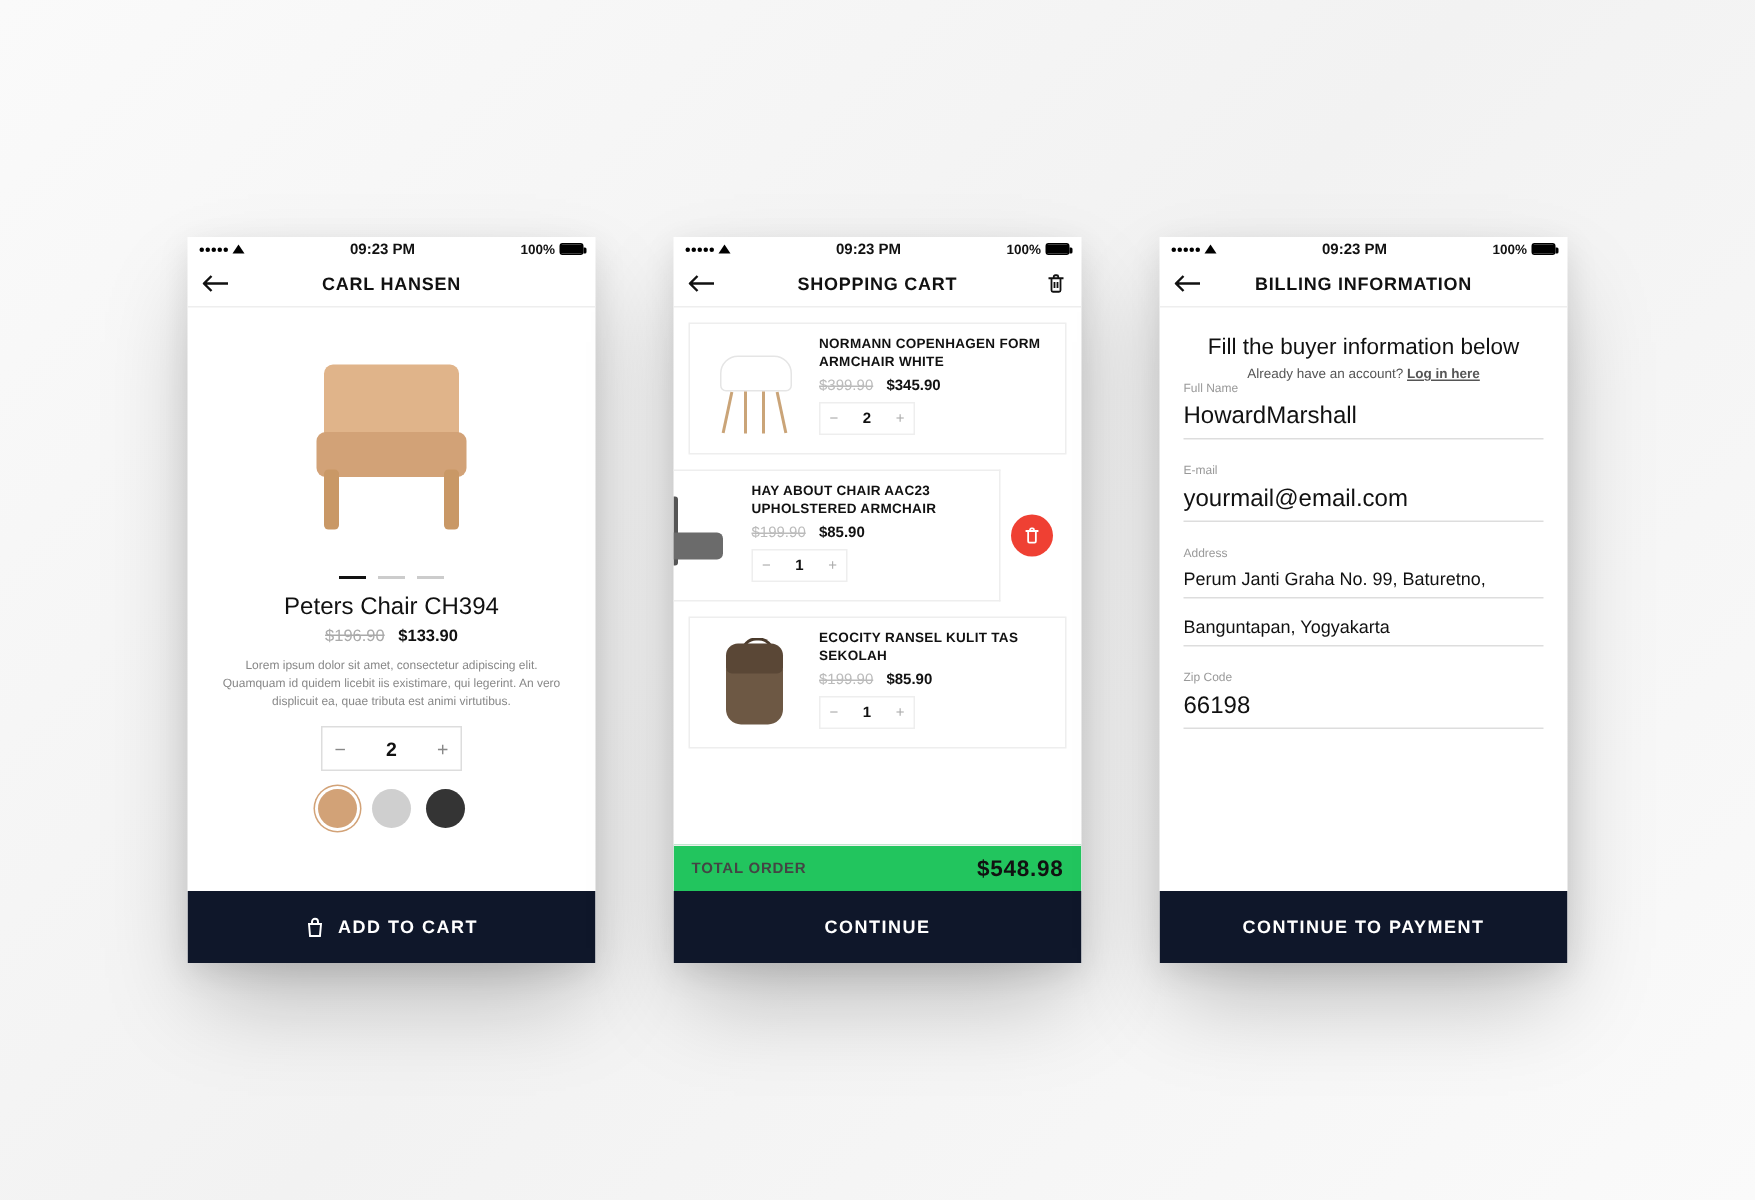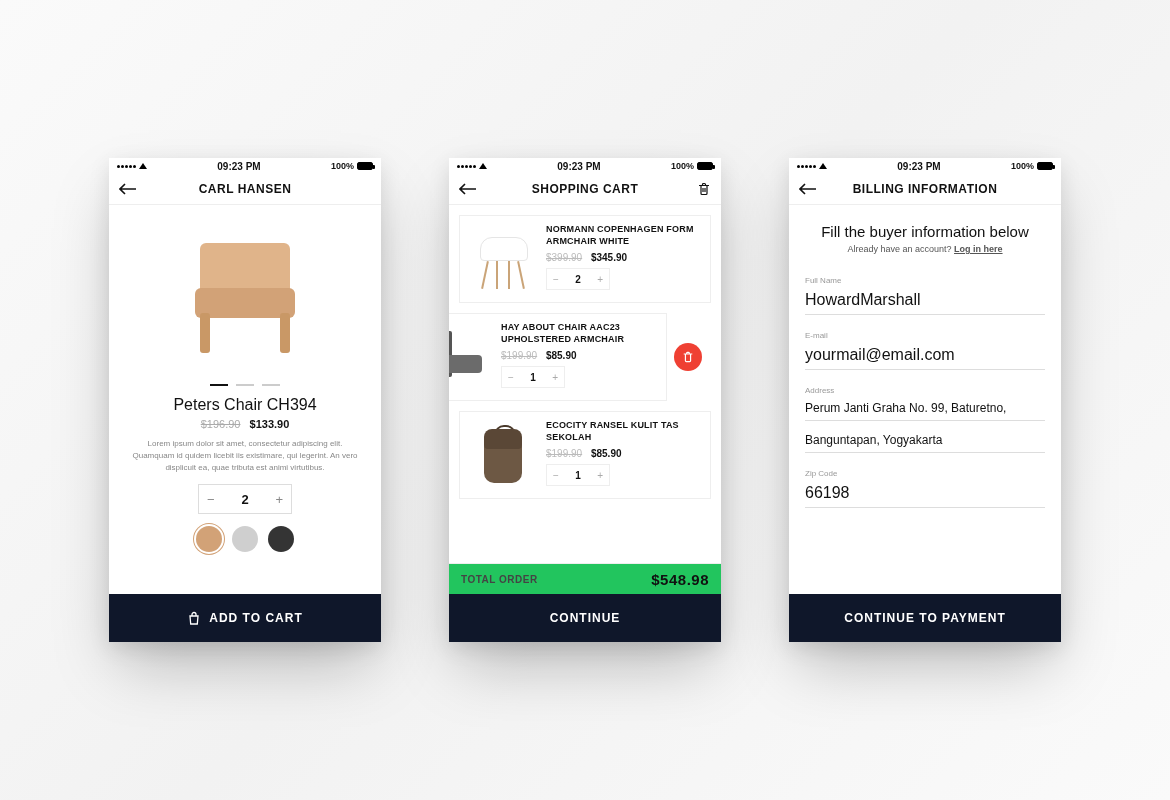--- a/index.html
+++ b/index.html
@@ -1,18 +1,18 @@
 <!DOCTYPE html>
 <html><head>
 <meta charset="utf-8">
 <style>
   html,body{margin:0;padding:0;width:1170px;height:800px;font-family:-apple-system,Helvetica,Arial,sans-serif;background:#f2f2f2;color:#111;}
   
   body{background:linear-gradient(135deg,#fafafa 0%,#f2f2f2 50%,#fafafa 100%);}
-  .stage{display:flex;gap:68px;justify-content:center;padding-top:158px;}
+  .stage{display:flex;gap:52px;justify-content:center;padding-top:158px;}
   .phone{width:272px;height:484px;background:#fff;box-shadow:0 30px 60px -10px rgba(0,0,0,.25),0 6px 20px rgba(0,0,0,.1);position:relative;display:flex;flex-direction:column;overflow:hidden;}
   
   .statusbar{height:16px;padding:0 8px;display:flex;align-items:center;justify-content:space-between;font-size:9px;font-weight:600;}
   .statusbar .left,.statusbar .right{display:flex;align-items:center;gap:3px;}
   .dots{display:flex;gap:1px;}
   .dots span{width:3px;height:3px;border-radius:50%;background:#000;}
   .wifi{width:0;height:0;border:4px solid transparent;border-bottom:6px solid #000;border-top:none;}
   .sb-time{font-size:10px;font-weight:700;}
   .battery{width:16px;height:8px;border:1px solid #000;border-radius:2px;position:relative;box-sizing:border-box;}
   .battery:after{content:"";position:absolute;right:-3px;top:2px;width:2px;height:4px;background:#000;border-radius:0 1px 1px 0;}
@@ -70,21 +70,21 @@
   .illus-arm{width:56px;height:60px;position:relative;}
   .illus-arm .back{position:absolute;top:4px;left:2px;width:20px;height:46px;background:#555;border-radius:8px 2px 2px 2px;}
   .illus-arm .seat{position:absolute;top:28px;left:14px;width:38px;height:18px;background:#6b6b6b;border-radius:4px;}
   .illus-bag{width:50px;height:60px;position:relative;}
   .illus-bag .body{position:absolute;bottom:2px;left:6px;width:38px;height:44px;background:#6d5844;border-radius:8px 8px 10px 10px;}
   .illus-bag .flap{position:absolute;top:4px;left:6px;width:38px;height:20px;background:#5a4736;border-radius:8px 8px 4px 4px;}
   .illus-bag .strap{position:absolute;top:0;left:16px;width:18px;height:10px;border:2px solid #4a3a2b;border-bottom:none;border-radius:10px 10px 0 0;}
   
   .form-wrap{padding:18px 16px 0;}
   .billing-title{text-align:center;font-size:15px;font-weight:500;margin-bottom:4px;}
-  .billing-sub{text-align:center;font-size:9px;color:#555;margin-bottom:22px;}
+  .billing-sub{text-align:center;font-size:9px;color:#555;}
   .billing-sub u{font-weight:700;cursor:pointer;}
   .field{margin-bottom:16px;}
   .field .lab{font-size:8px;color:#999;margin-bottom:4px;display:block;}
   .field input{width:100%;border:none;border-bottom:1px solid #ddd;font-size:16px;padding:2px 0 5px;outline:none;font-family:inherit;color:#111;}
   .field .line{border-bottom:1px solid #ddd;font-size:12px;padding:2px 0 5px;margin-bottom:10px;}
   .field .line:last-child{margin-bottom:0;}
   
   svg{display:block;}
 </style>
 </head>

